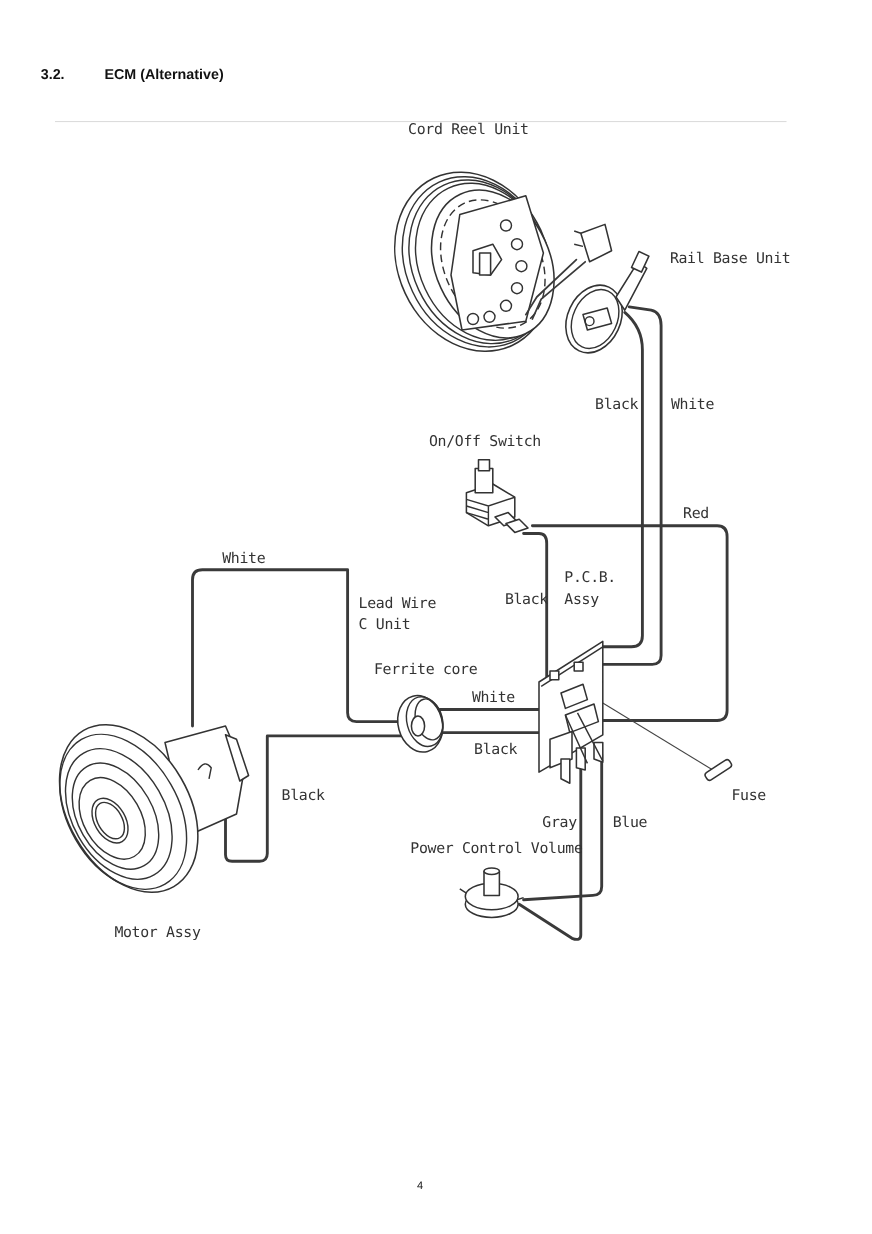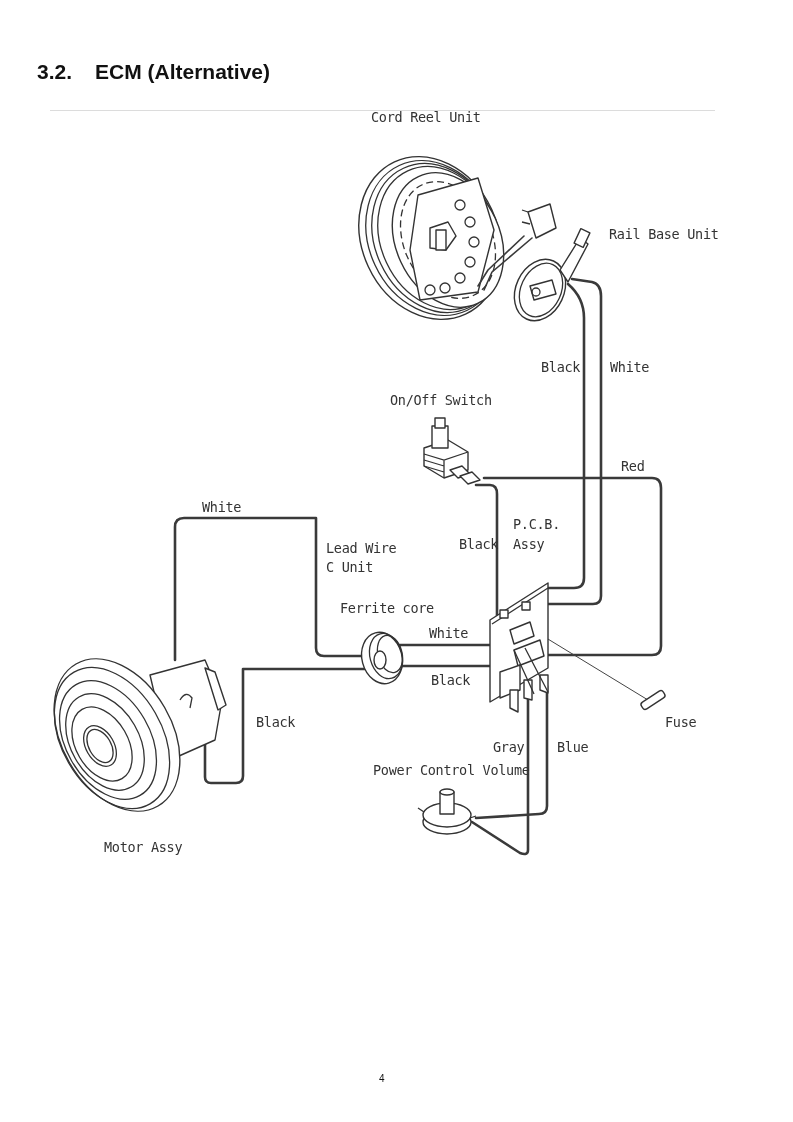--- a/index.html
+++ b/index.html
@@ -1,17 +1,17 @@
 <!DOCTYPE html>
 <html><head>
 <meta charset="utf-8">
 <style>
   html, body { margin: 0; padding: 0; background: #ffffff; }
   body { width: 793px; height: 1122px; position: relative; overflow: hidden; font-family: "Liberation Sans", sans-serif; }
-  .heading { position: absolute; left: 37px; top: 60px; font-size: 21px; font-weight: bold; color: #111; display: flex; }
+  .heading { position: absolute; left: 37px; top: 60px; font-size: 13px; font-weight: bold; color: #111; display: flex; }
   .heading .num { width: 58px; }
   .rule { position: absolute; left: 50px; top: 110px; width: 665px; height: 1px; background: #dcdcdc; }
   svg.diagram { position: absolute; left: 0; top: 0; }
   .lbl { font-family: "DejaVu Sans Mono", "Liberation Mono", monospace; font-size: 13.5px; fill: #333; letter-spacing: -0.3px; }
   .w { fill: none; stroke: #3a3a3a; stroke-width: 2.6; stroke-linejoin: round; stroke-linecap: round; }
   .p { fill: #fff; stroke: #333; stroke-width: 1.4; stroke-linejoin: round; }
   .pn { fill: none; stroke: #333; stroke-width: 1.3; }
   .thin { fill: none; stroke: #444; stroke-width: 1; }
   .page-num { position: absolute; left: 379px; top: 1073px; font-size: 10px; color: #111; }
 </style>

